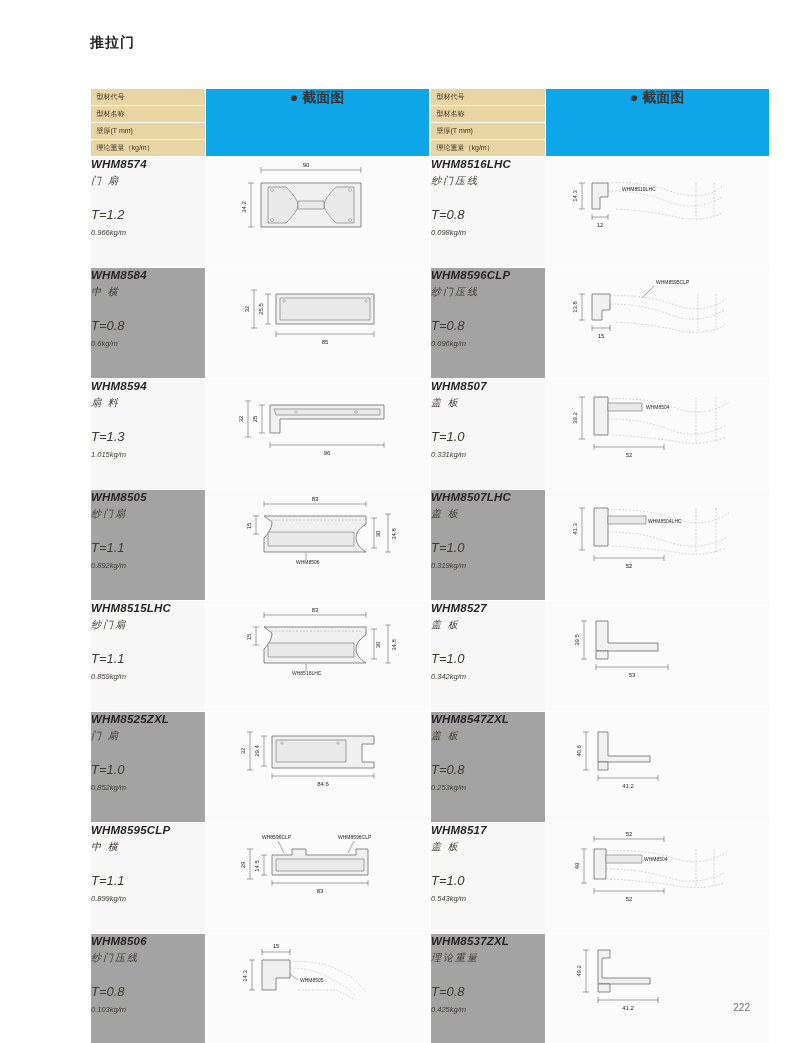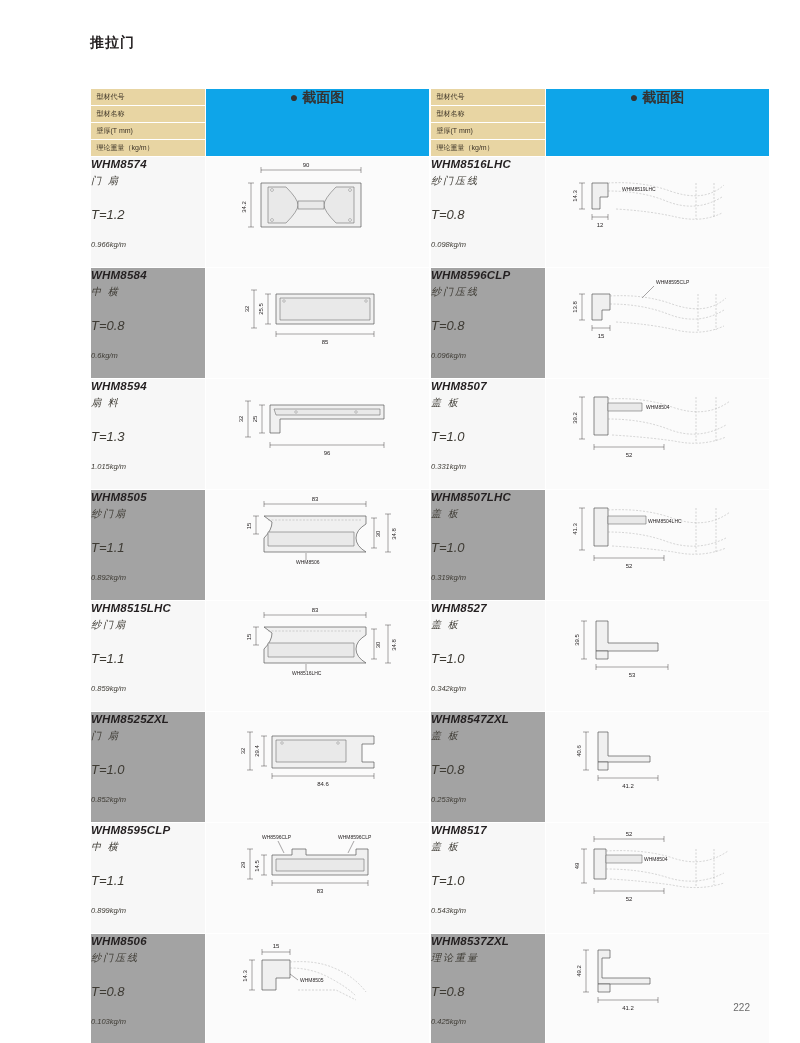--- a/index.html
+++ b/index.html
@@ -25,21 +25,21 @@
 
   
   .cell-info{width:114px;height:111px;box-sizing:border-box;padding:11px 8px 0 10px;font-style:italic;}
   .cell-info.alt{background:#a3a3a3;}
   .cell-info.plain{background:#f7f7f7;}
   .cell-fig{width:223px;background:#fbfbfb;position:relative;}
 
   .p-code{font-size:11.5px;font-weight:bold;color:#231f20;letter-spacing:0.2px;line-height:14px;}
   .p-name{font-size:10px;color:#3d3a33;margin-top:3px;letter-spacing:2px;}
   .p-th{font-size:13px;color:#3d3a33;margin-top:19px;}
-  .p-wt{font-size:7.5px;color:#3d3a33;margin-top:18px;}
+  .p-wt{font-size:7.5px;color:#3d3a33;margin-top:6px;}
 
   
   .draw{position:absolute;left:0;top:0;width:223px;height:88px;}
   .draw svg{display:block;}
   .dim{font-size:6px;fill:#231f20;font-family:"Liberation Sans",sans-serif;}
   .lbl{font-size:5px;fill:#231f20;font-family:"Liberation Sans",sans-serif;}
   .ln{stroke:#231f20;stroke-width:0.4;fill:none;}
   .sec{stroke:#5a5a5a;stroke-width:0.7;fill:#f0f0f0;}
   .sec2{stroke:#6f6f6f;stroke-width:0.6;fill:#e9e9e9;}
   .dash{stroke:#9a9a9a;stroke-width:0.4;fill:none;stroke-dasharray:2 1.5;}

